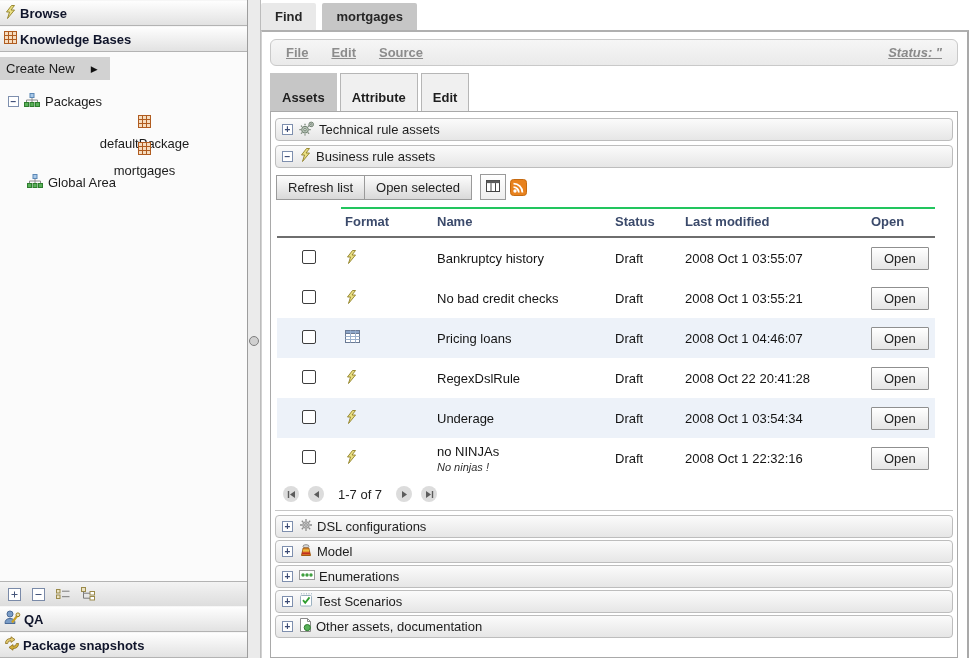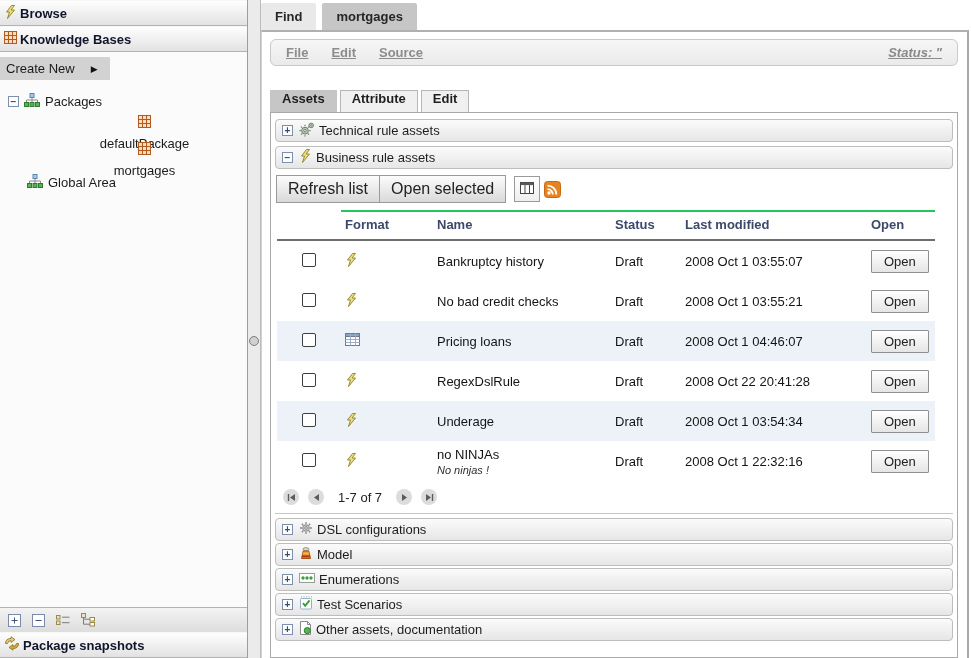--- a/index.html
+++ b/index.html
@@ -47,37 +47,37 @@
     border-top:2px solid #b0b0b0;border-left:1px solid #d2d2d2;border-right:2px solid #a9a9a9;
     margin-right:2px;}
 
   .menubar{margin:7px 9px 7px 8px;height:27px;min-height:27px;box-sizing:border-box;
     border:1px solid #c9c9c9;border-radius:6px;background:linear-gradient(#f6f6f6,#eaeaea);
     display:flex;align-items:center;gap:23px;padding:0 15px;font-weight:bold;color:#8c8c8c;text-decoration:underline;}
   .menu-item{cursor:pointer;}
   .status{margin-left:auto;font-style:italic;font-weight:bold;color:#8a8a8a;}
 
   .asset-tabs{display:flex;gap:3px;padding-left:8px;align-items:flex-end;}
-  .atab{padding:0 11px 6px;font-weight:bold;color:#1e1e1e;background:#f0f0f0;
-    border:1px solid #b6b6b6;border-bottom:none;cursor:pointer;margin-top:17px;}
+  .atab{padding:16px 11px 6px;font-weight:bold;color:#1e1e1e;background:#f0f0f0;
+    border:1px solid #b6b6b6;border-bottom:none;cursor:pointer;}
   .atab.active{background:#c6c6c6;border-color:#c6c6c6;}
 
   .content{margin:0 9px 0 8px;border:1px solid #a9a9a9;background:#fff;flex:1;
     padding:4px 3px;overflow:hidden;display:flex;flex-direction:column;}
 
   .section-bar{height:23px;min-height:23px;box-sizing:border-box;margin:2px 1px;
     border:1px solid #bdbdbd;border-radius:4px;background:linear-gradient(#fbfbfb,#e6e6e6);
     display:flex;align-items:center;gap:4px;padding:0 6px;cursor:pointer;color:#1d1d1d;}
   .section-bar .expander{margin-right:2px;}
 
   .business-body{margin:0 1px 2px;border-bottom:1px solid #c6c6c6;padding-bottom:2px;}
   .list-toolbar{display:flex;align-items:center;padding:4px 0 7px 1px;}
   .btn-group{display:flex;}
   .btn-group button{border:1px solid #9a9a9a;background:linear-gradient(#fcfcfc,#d9d9d9);
-    padding:4px 11px;font-family:"Liberation Sans",sans-serif;font-size:16px;color:#222;
+    padding:4px 11px;font-family:"Liberation Sans",sans-serif;font-size:13px;color:#222;
     cursor:pointer;margin-right:-1px;}
   .icon-btn{width:26px;height:26px;border:1px solid #9a9a9a;background:linear-gradient(#fff,#eee);
     margin-left:9px;display:flex;align-items:center;justify-content:center;cursor:pointer;padding:0;}
   .feed{margin-left:4px;display:flex;cursor:pointer;}
 
   table.assets{border-collapse:collapse;width:620px;margin-left:2px;table-layout:fixed;}
   table.assets th{text-align:left;color:#3b4a6b;font-size:13px;font-weight:bold;
     padding:5px 4px 7px;border-bottom:2px solid #6e6e6e;}
   table.assets th:not(:first-child){border-top:2px solid #22c55e;}
   table.assets td{padding:0 4px;height:40px;vertical-align:middle;font-size:13px;color:#141414;}
@@ -200,20 +200,31 @@
       <span class="tool-ic">
         <svg width="14" height="14" viewBox="0 0 14 14">
             <rect x="0.5" y="0.5" width="4" height="4" fill="#ece3c2" stroke="#9a8a4a"></rect>
             <rect x="9" y="4.5" width="4.5" height="3.5" fill="#fff" stroke="#9a8a4a"></rect>
             <rect x="9" y="9.5" width="4.5" height="3.5" fill="#fff" stroke="#9a8a4a"></rect>
             <path d="M2.5 4.5V6.2H9 M2.5 6.2V11.2H9" stroke="#7a7a7a" fill="none"></path>
           </svg>
       </span>
     </div>
 
+    <div class="side-header">
+      <span>
+        <svg width="17" height="15" viewBox="0 0 17 15">
+            <circle cx="6" cy="4" r="3" fill="#7a9cc6" stroke="#4a6a96"></circle>
+            <path d="M1 13.5 Q1 8.5 6 8.5 Q11 8.5 11 13.5 Z" fill="#7a9cc6" stroke="#4a6a96"></path>
+            <path d="M8 12.5 L13.5 5.5" stroke="#c9a227" stroke-width="2.2"></path>
+            <circle cx="13.9" cy="4.8" r="1.9" fill="#ece0ae" stroke="#9a7d1e"></circle>
+          </svg>
+      </span>
+      <span>QA</span>
+    </div>
     <div class="side-header">
       <span>
         <svg width="16" height="15" viewBox="0 0 16 15">
             <path d="M1.5 7.5 Q1.5 2.5 7 2.5 L7 0.8 L11 3.6 L7 6.4 L7 4.7 Q3.6 4.7 3.6 7.5 Z" fill="#e6cd72" stroke="#8a6d1a" stroke-width="0.8"></path>
             <path d="M14.5 7.5 Q14.5 12.5 9 12.5 L9 14.2 L5 11.4 L9 8.6 L9 10.3 Q12.4 10.3 12.4 7.5 Z" fill="#d2ae39" stroke="#8a6d1a" stroke-width="0.8"></path>
           </svg>
       </span>
       <span>Package snapshots</span>
     </div>
   </aside>

